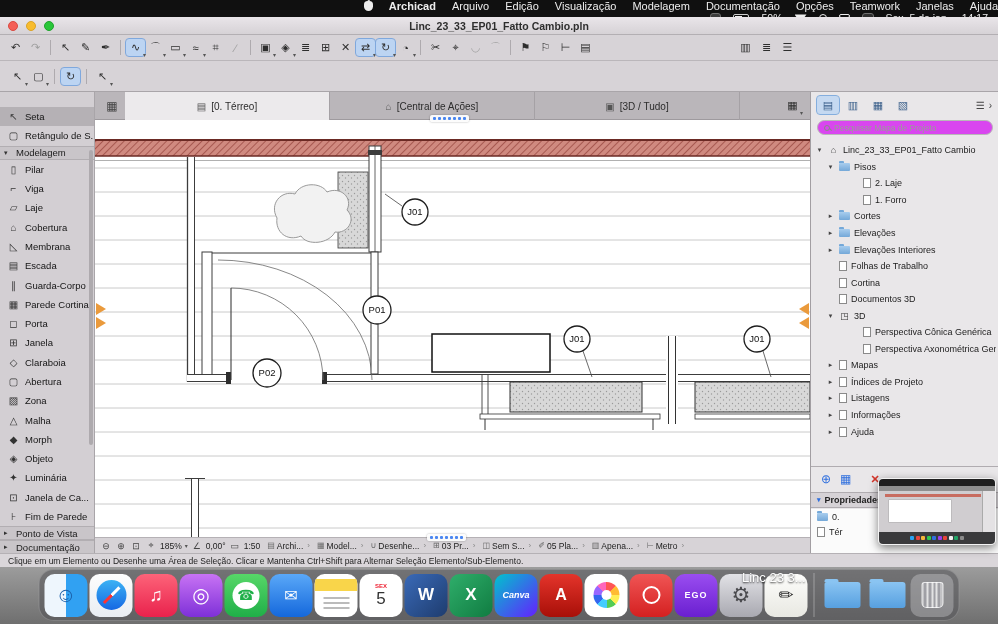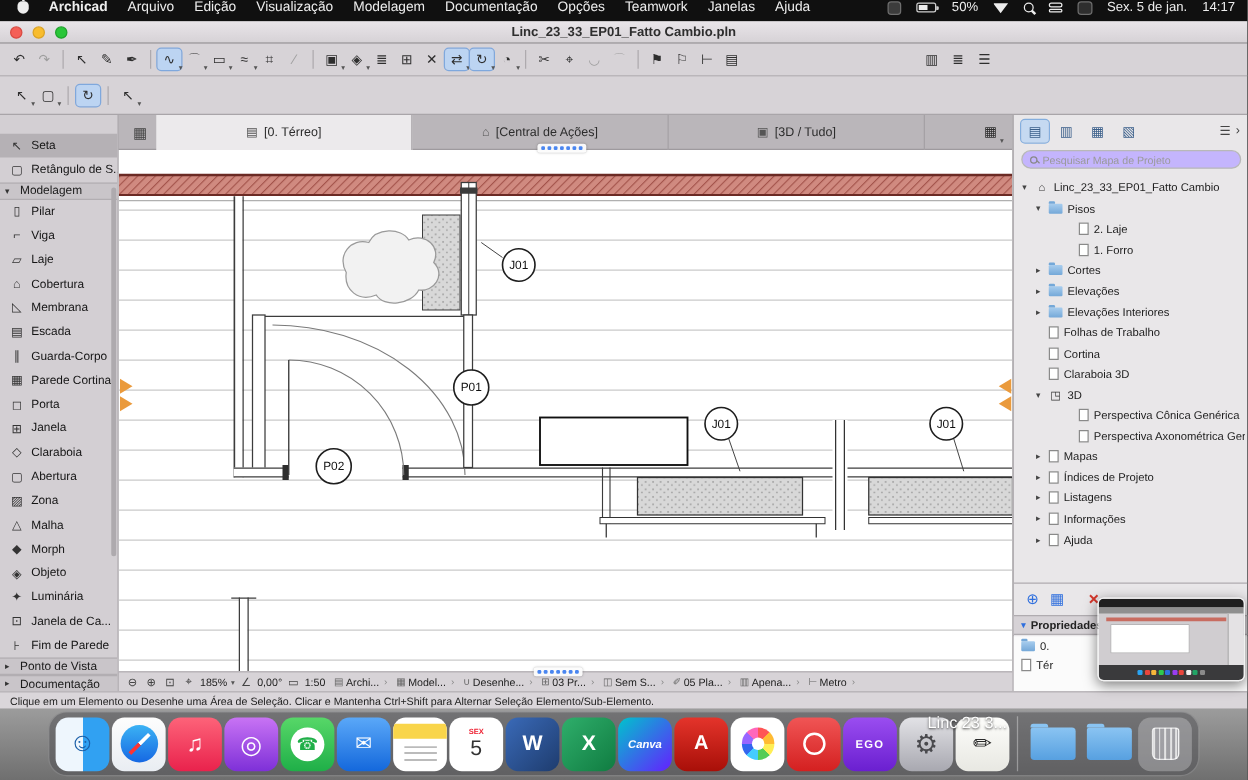--- a/index.html
+++ b/index.html
@@ -1,21 +1,21 @@
 <!DOCTYPE html>
 <html><head>
 <meta charset="utf-8">
 <style>
   * { margin:0; padding:0; box-sizing:border-box; font-family:"Liberation Sans", sans-serif; cursor:default; }
   body { background:#222; }
   .screen { position:relative; width:998px; height:624px; overflow:hidden; background:#7b7b7b; }
 
   
   .menubar { position:absolute; top:0; left:0; width:998px; height:17px; background:#101010; color:#ededed;
-             display:flex; align-items:flex-start; font-size:11px; }
+             display:flex; align-items:flex-end; font-size:11px;flex-direction:column; }
   .mb-left { display:flex; align-items:center; gap:16px; padding-left:14px; }
   .mb-right { margin-left:auto; display:flex; align-items:center; gap:12px; padding-right:10px; font-size:10.5px; }
   .mb-item { white-space:nowrap; }
   .mb-app { font-weight:bold; }
   .apple-logo { width:9px; height:10px; background:#ededed; border-radius:4px 4px 5px 5px; position:relative; }
   .apple-logo::before { content:""; position:absolute; top:-3px; left:4px; width:2px; height:3px; background:#ededed; transform:rotate(20deg); }
   .mi-dark { width:11px; height:11px; background:#3c3c3c; border:1px solid #6e6e6e; border-radius:3px; }
   .battery { width:16px; height:8px; border:1px solid #cfcfcf; border-radius:2px; position:relative; }
   .battery i { position:absolute; left:1px; top:1px; bottom:1px; width:50%; background:#ededed; }
   .battery::after { content:""; position:absolute; right:-3px; top:2px; width:2px; height:3px; background:#cfcfcf; border-radius:0 1px 1px 0; }
@@ -81,21 +81,21 @@
   .canvas { position:absolute; top:120px; left:95px; width:715px; height:417px; background:#fff; overflow:hidden; }
 
   
   .navigator { position:absolute; top:92px; left:810px; width:188px; height:461px; background:#e9e7e9;
                border-left:1px solid #a29ea2; font-size:9px; }
   .nav-head { height:26px; display:flex; align-items:center; gap:3px; padding:0 6px; }
   .nav-ic { width:22px; height:18px; display:flex; align-items:center; justify-content:center; font-size:11px;
             color:#3a5f8a; border-radius:3px; }
   .nav-ic.active { background:#c5d9f1; outline:1px solid #84aede; }
   .nav-menu { margin-left:auto; display:flex; gap:4px; color:#444; font-size:10px; }
-  .search { position:absolute; top:28px; left:6px; width:176px; height:15px; background:#c4b5fd; border:1px solid #b8b8b8;
+  .search { position:absolute; top:28px; left:6px; width:176px; height:15px; background:#d946ef; border:1px solid #b8b8b8;
             border-radius:8px; display:flex; align-items:center; gap:4px; padding:0 6px; }
   .search .smag { width:6px; height:6px; border:1.2px solid #888; border-radius:50%; position:relative; flex:none; }
   .search .smag::after { content:""; position:absolute; width:3px; height:1.2px; background:#888; right:-2.5px; bottom:-0.5px; transform:rotate(45deg); }
   .search input { border:none; outline:none; font-size:8.5px; width:100%; color:#333; background:transparent; }
   .search input::placeholder { color:#9a9a9a; }
   .nav-tree { position:absolute; top:50px; left:0; right:2px; }
   .trow { height:16.55px; display:flex; align-items:center; gap:4px; font-size:9px; color:#1c1c1c;
           white-space:nowrap; overflow:hidden; }
   .trow .arr { width:9px; font-size:7px; color:#444; text-align:center; flex:none; }
   .trow .sp { width:9px; flex:none; }
@@ -603,21 +603,21 @@
         <span>Folhas de Trabalho</span>
       </div>
       <div class="trow d1">
         <span class="sp"></span>
           <span class="i-page"></span>
         <span>Cortina</span>
       </div>
       <div class="trow d1">
         <span class="sp"></span>
           <span class="i-page"></span>
-        <span>Claraboia 3D</span>
+        <span>Documentos 3D</span>
       </div>
       <div class="trow d1">
         <span class="arr">▾</span>
         <span class="i-glyph">◳</span>
         <span>3D</span>
       </div>
       <div class="trow d2">
         <span class="sp"></span>
           <span class="i-page"></span>
         <span>Perspectiva Cônica Genérica</span>

